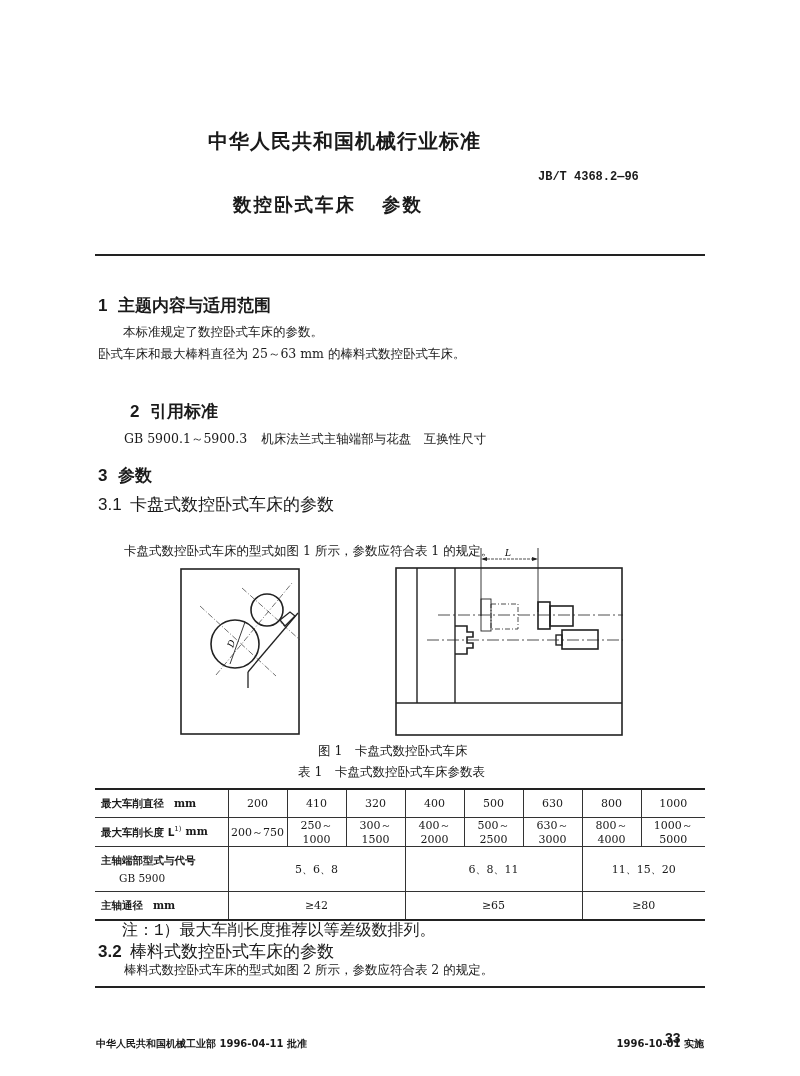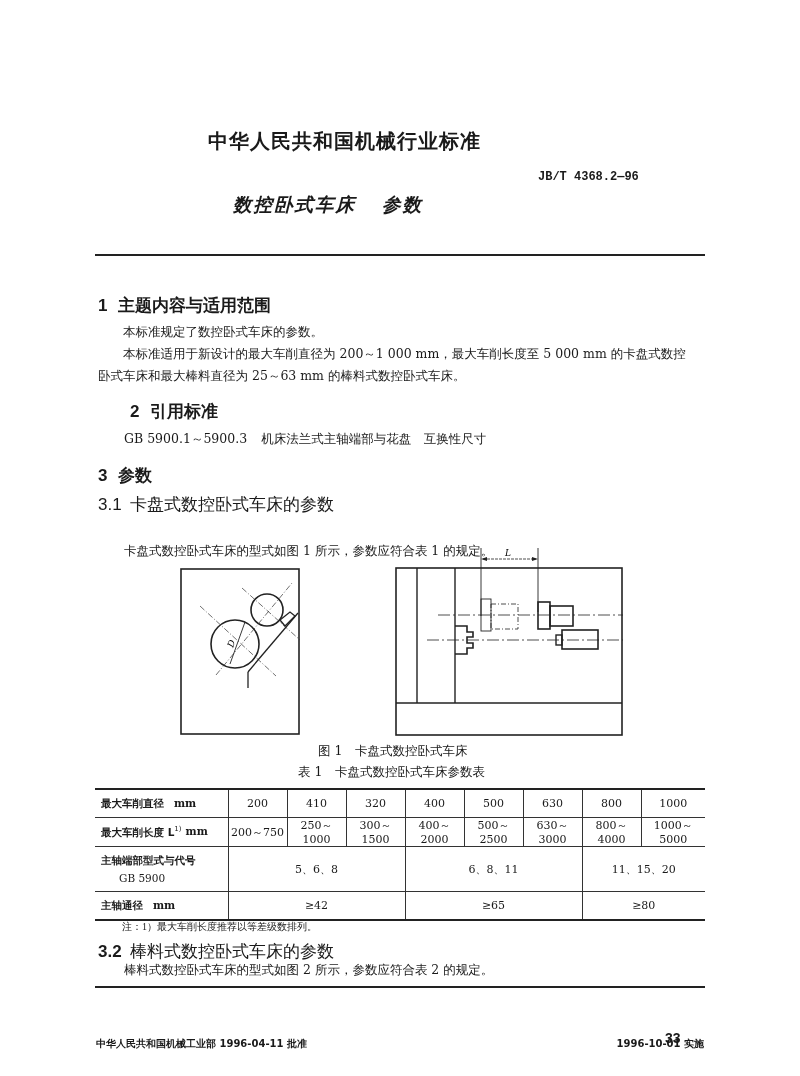--- a/index.html
+++ b/index.html
@@ -4,58 +4,57 @@
 <style>
   html, body { margin: 0; padding: 0; }
   body {
     width: 800px; height: 1076px; position: relative; background: #ffffff;
     font-family: "DejaVu Serif", "Liberation Serif", serif; color: #1a1a1a; overflow: hidden;
   }
   .abs { position: absolute; }
   .bold-sans { font-family: "DejaVu Sans", "Liberation Sans", sans-serif; font-weight: bold; }
   .org { left: 208px; top: 128px; font-size: 20px; letter-spacing: 1px; }
   .std-no { left: 538px; top: 170px; font-size: 12px; font-family: "Liberation Mono", "DejaVu Sans Mono", monospace; font-weight: bold; }
-  .title { left: 233px; top: 192px; font-size: 18.5px; letter-spacing: 2px; font-style: italic; }
+  .title { left: 233px; top: 192px; font-size: 18.5px; letter-spacing: 2px; }
   .title .gap { display: inline-block; width: 26px; }
   .rule-top { left: 95px; top: 254px; width: 610px; height: 2px; background: #222; }
   .h1 { font-size: 17px; }
   .h1 .num { display: inline-block; width: 20px; font-family: "Liberation Sans", sans-serif; font-weight: bold; }
   .p { font-size: 12.5px; line-height: 22px; }
   .indent { text-indent: 25px; }
   .caption { font-size: 12.5px; }
   table.params { position: absolute; left: 95px; top: 788px; width: 610px; border-collapse: collapse; font-size: 11px; }
   table.params td { border: 1px solid #333; text-align: center; height: 27px; padding: 0 2px; }
   table.params tr:first-child td { border-top: 2px solid #222; }
   table.params tr:last-child td { border-bottom: 2px solid #222; }
   table.params td:first-child { border-left: none; text-align: left; padding-left: 6px; font-family: "DejaVu Sans", sans-serif; font-weight: bold; font-size: 10.5px; }
   table.params td:last-child { border-right: none; }
   table.params .unit { font-family: "DejaVu Serif", serif; font-weight: bold; margin-left: 10px; }
   table.params .tall td { height: 44px; }
   table.params .sub { font-family: "DejaVu Serif", serif; font-weight: normal; display: block; padding-left: 18px; margin-top: 4px; }
-  .note { left: 122px; top: 920px; font-size: 10px; font-family: Liberation Serif, serif; }
+  .note { left: 122px; top: 920px; font-size: 16px; font-family: Liberation Mono, monospace; }
   .rule-bottom { left: 95px; top: 986px; width: 610px; height: 2px; background: #222; }
   .footer { top: 1037px; font-size: 10px; }
   .page-num { left: 665px; top: 1030px; font-size: 14px; font-family: "Liberation Sans", sans-serif; font-weight: bold; }
 </style>
 </head>
 <body>
 
 <div class="abs bold-sans org">中华人民共和国机械行业标准</div>
 <div class="abs std-no">JB/T 4368.2—96</div>
 <div class="abs bold-sans title">
   <span>数控卧式车床</span><span class="gap"></span><span>参数</span>
 </div>
 <div class="abs rule-top"></div>
 
 <div class="abs h1" style="left:98px; top:294px;">
   <span class="num">1</span><span class="bold-sans">主题内容与适用范围</span>
 </div>
 <div class="abs p" style="left:98px; top:321px; width:610px;">
   <div class="indent">本标准规定了数控卧式车床的参数。</div>
-  <div class="indent">本标准适用于新设计的最大车削直径为 200～1 000 mm，最大车削长度至 5 000 mm 的卡盘式数控</div>
   <div>卧式车床和最大棒料直径为 25～63 mm 的棒料式数控卧式车床。</div>
 </div>
 
 <div class="abs h1" style="left:98px; top:400px;margin-left:32px;">
   <span class="num">2</span><span class="bold-sans">引用标准</span>
 </div>
 <div class="abs p" style="left:124px; top:428px;">
   <span>GB 5900.1～5900.3</span><span style="display:inline-block;width:14px;"></span><span>机床法兰式主轴端部与花盘　互换性尺寸</span>
 </div>
 

